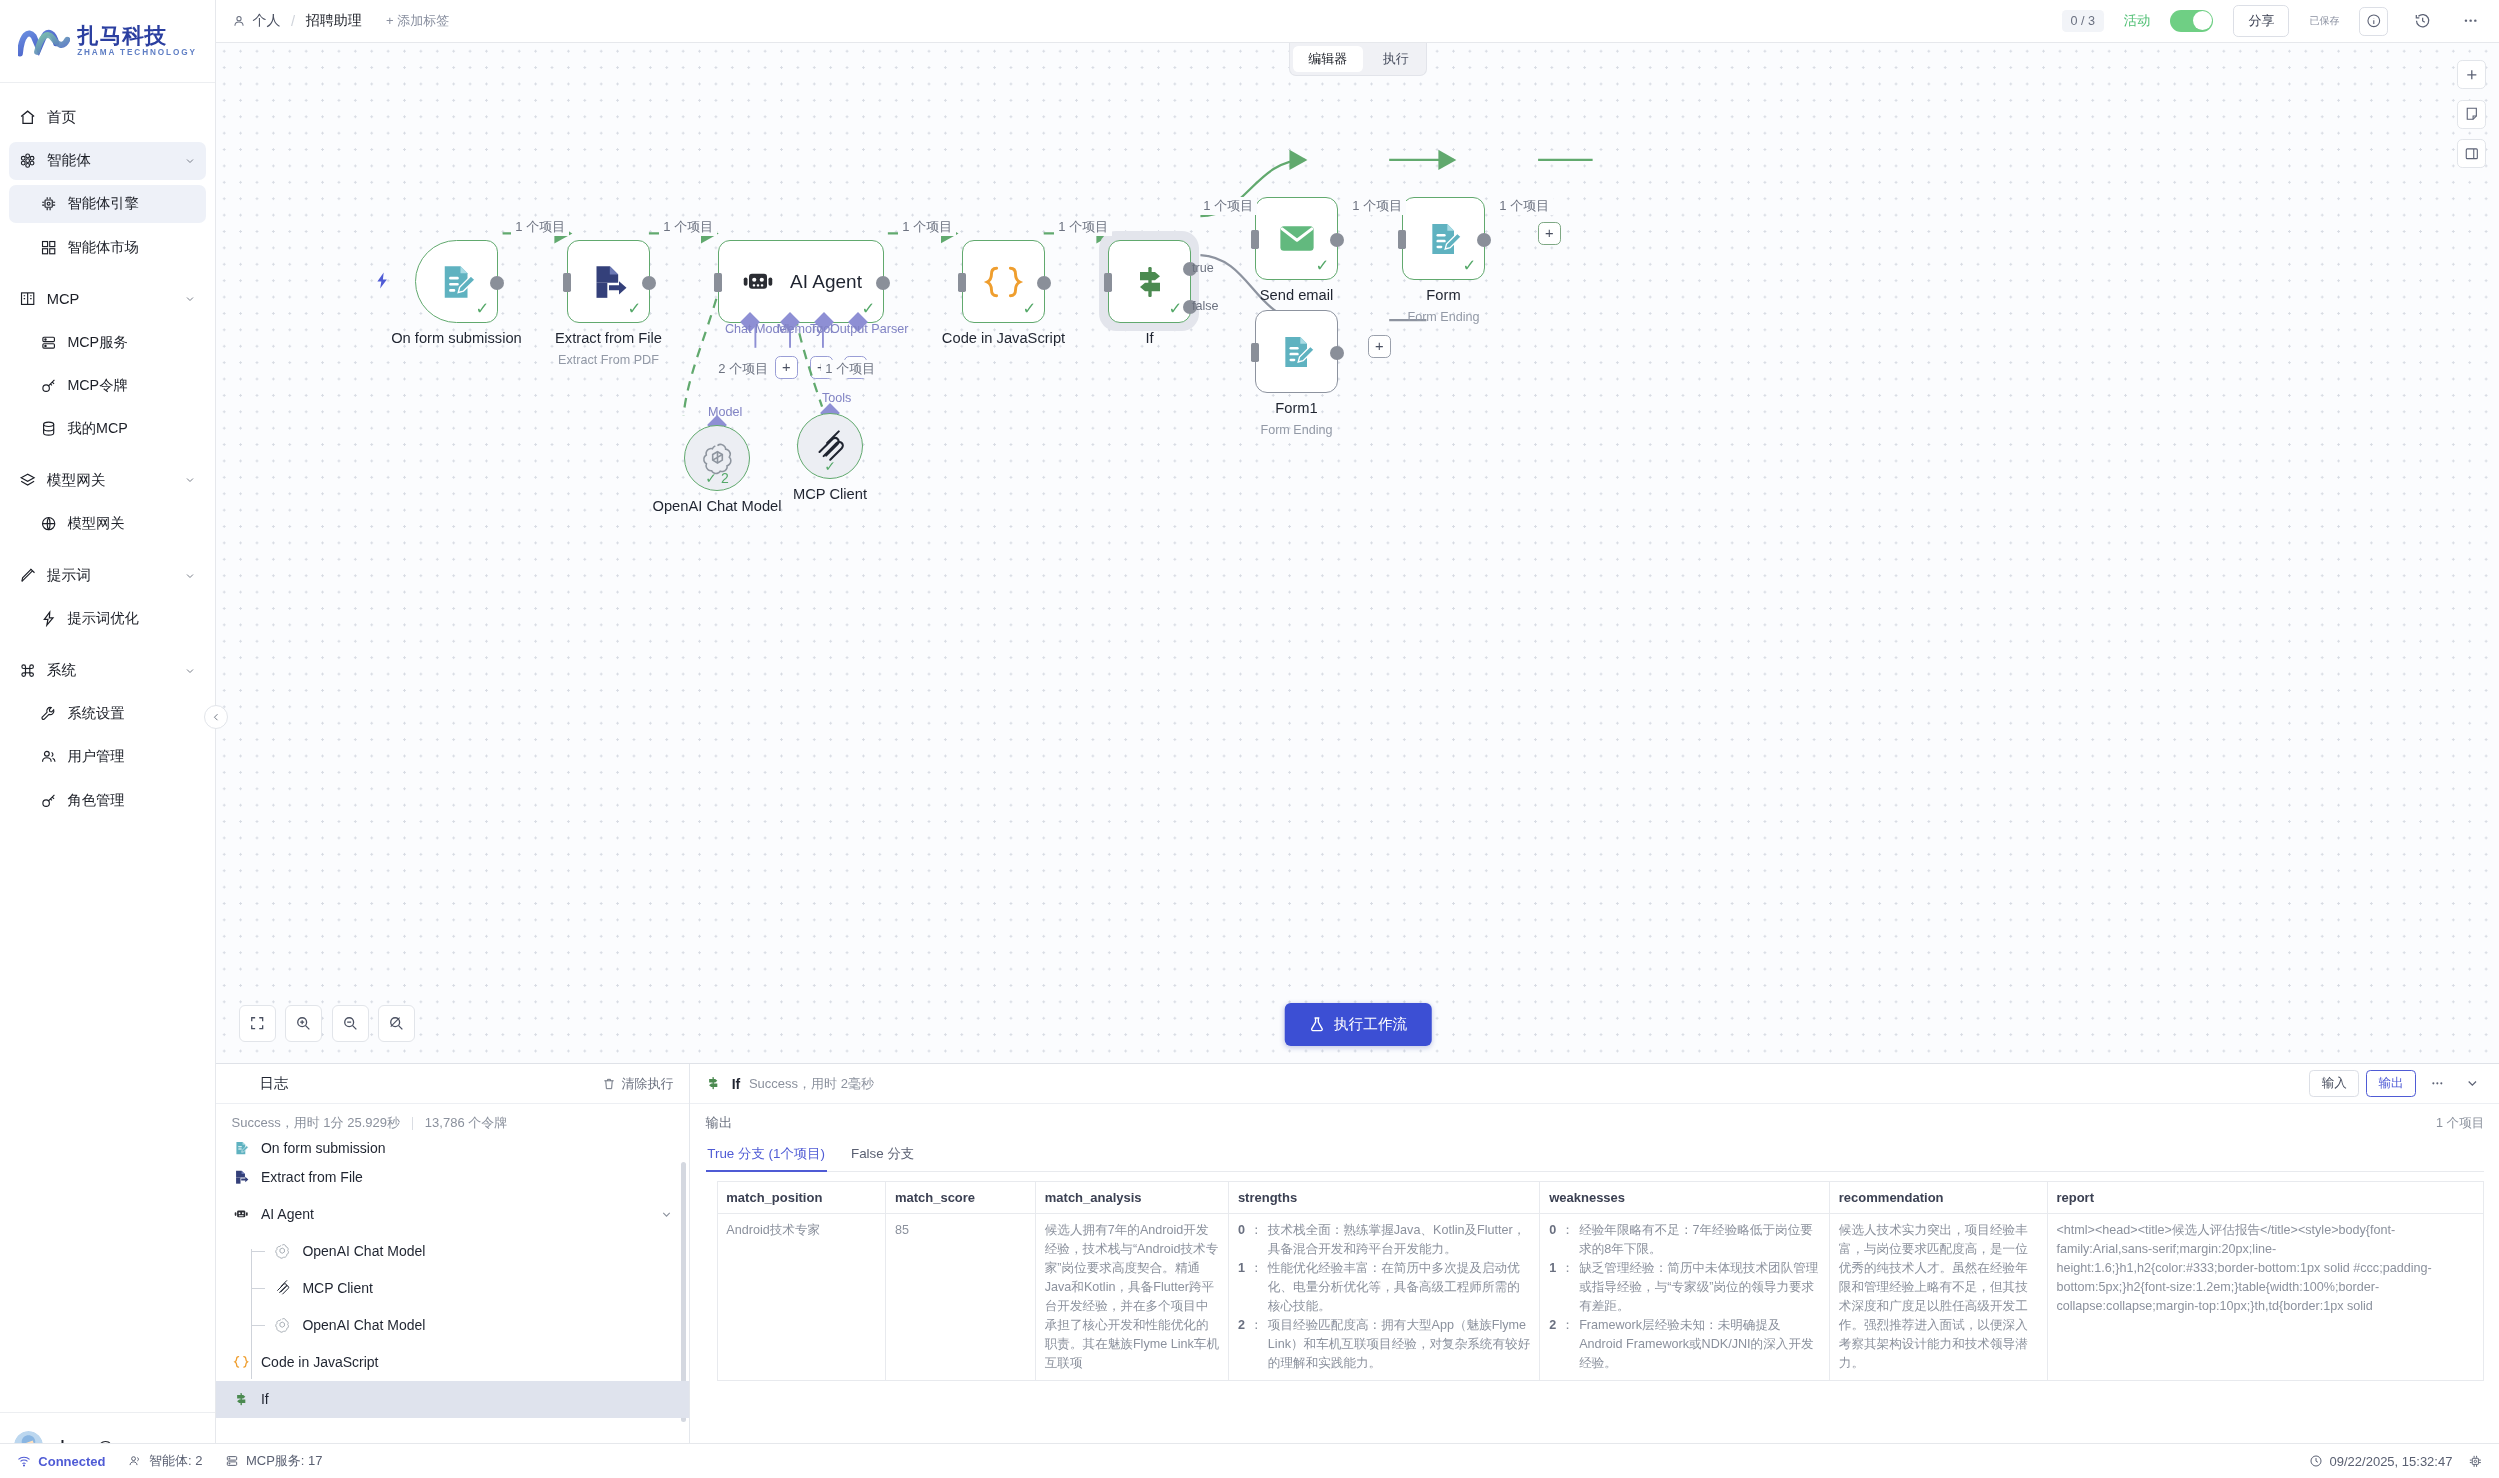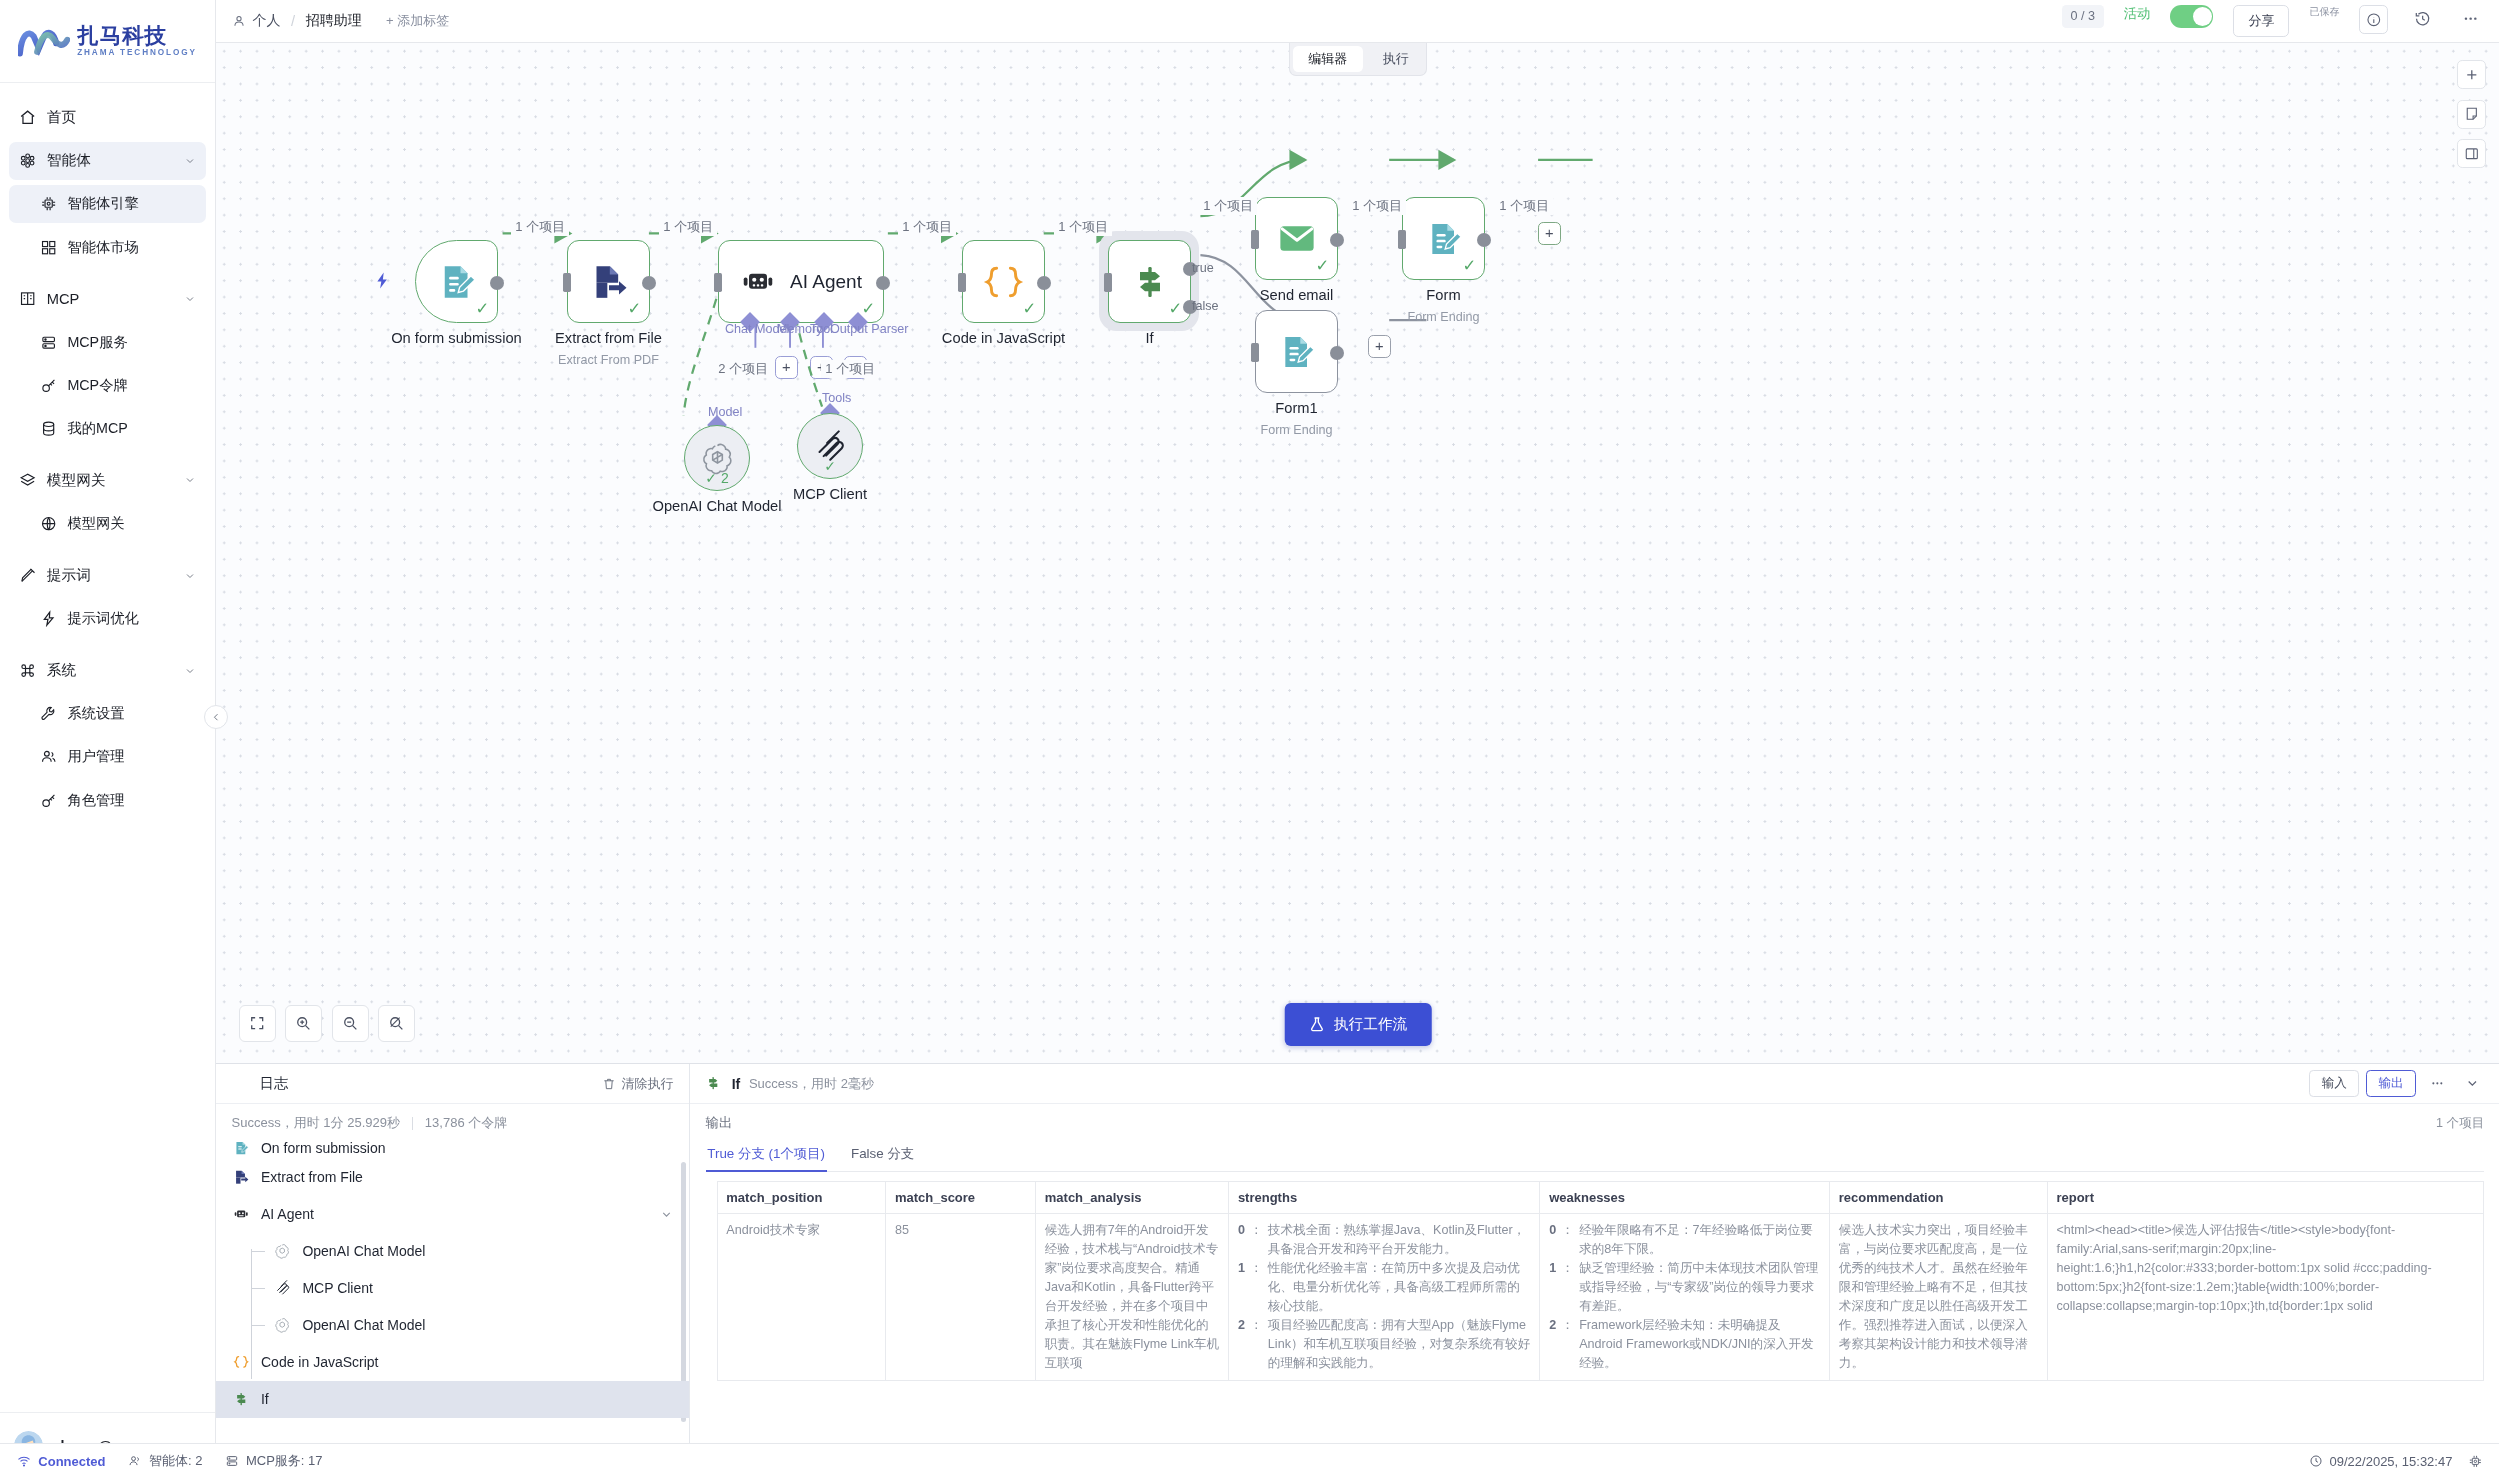--- a/index.html
+++ b/index.html
@@ -61,21 +61,21 @@
   .main { flex: 1; display: flex; flex-direction: column; position: relative; min-width: 0; }
 
   .topbar {
     height: 43px; background: #fff; border-bottom: 0.9px solid #e6e8ec;
     display: flex; align-items: center; padding: 0 15.6px; gap: 8.7px; flex: 0 0 43px;
   }
   .crumb { display: flex; align-items: center; gap: 7px; font-size: 14px; color: #4a5061; }
   .crumb .sep { color: #d0d4db; font-size: 14.7px; margin: 0 3.5px; }
   .crumb .cur { color: #1c1f27; font-weight: 500; }
   .add-tag { font-size: 13px; color: #8a90a0; margin-left: 15.6px; cursor: pointer; }
-  .topbar-right { margin-left: auto; display: flex; align-items: flex-start; gap: 20px; }
+  .topbar-right { margin-left: auto; display: flex; align-items: center; gap: 20px; }
   .pill-count {
     background: #f2f4f8; color: #6a7080; border-radius: 4.3px;
     font-size: 12.6px; padding: 4.3px 8.7px;
   }
   .active-label { font-size: 13.4px; color: #4fbf73; }
   .toggle { width: 43px; height: 22.5px; border-radius: 11.3px; background: #6fcf84; position: relative; cursor: pointer; }
   .toggle .knob { position: absolute; right: 1.7px; top: 1.7px; width: 19px; height: 19px; border-radius: 50%; background: #fff; }
   .btn-outline {
     border: 0.9px solid #dcdfe6; background: #fff; border-radius: 5.2px;
     font-size: 13px; color: #3b4052; padding: 6px 14px; cursor: pointer;

